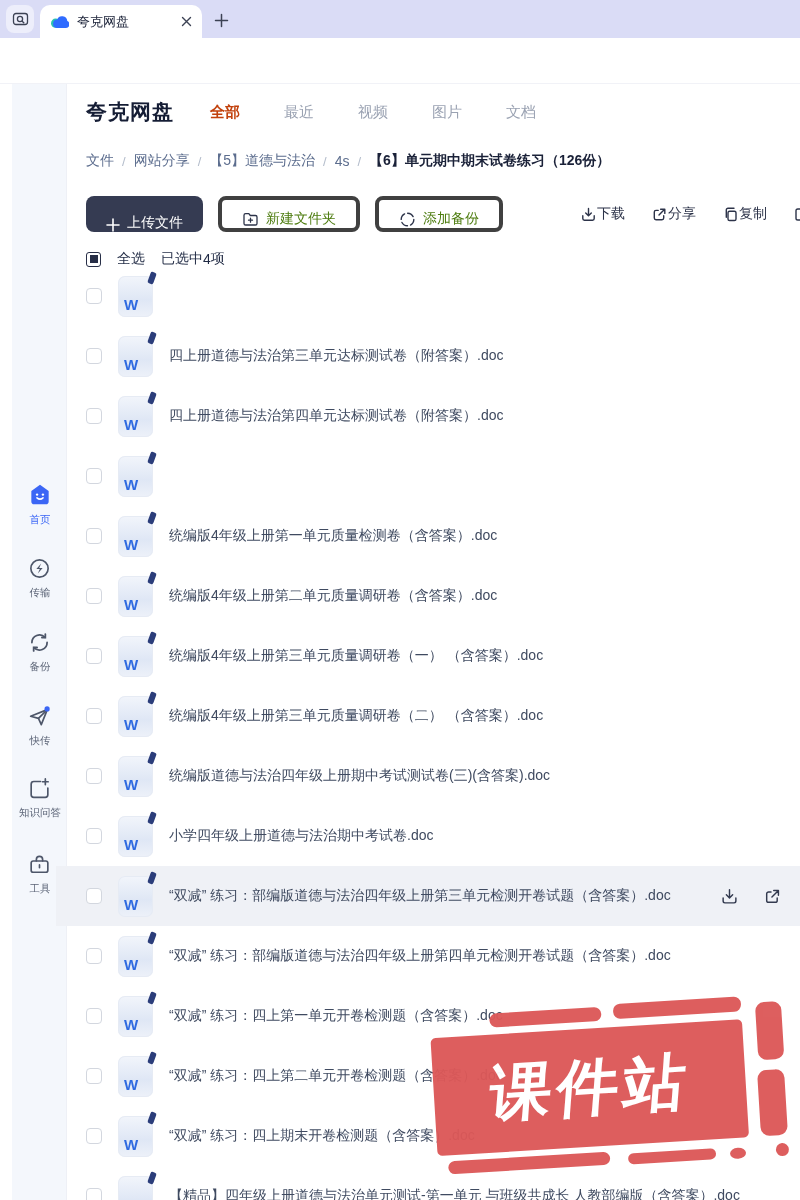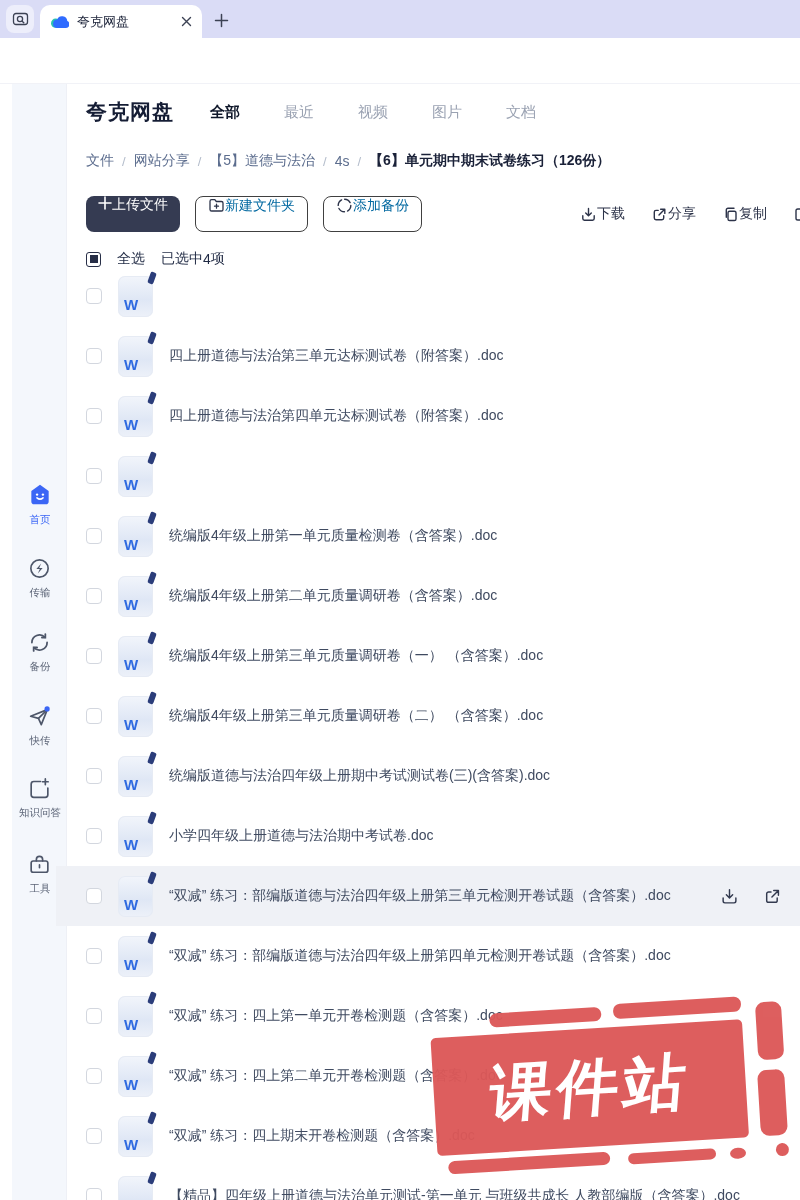--- a/index.html
+++ b/index.html
@@ -33,31 +33,31 @@
   .side-item{position:absolute;left:0;width:55px;display:flex;flex-direction:column;align-items:center;gap:4px;cursor:pointer;}
   .side-item span{font-size:11px;color:#5c6577;letter-spacing:0;white-space:nowrap;transform:scale(.95);}
   .side-item.active span{color:var(--blue);}
 
   .content{position:absolute;left:56px;top:0;width:744px;height:1116px;}
 
   .hdr{position:absolute;left:30px;top:14px;display:flex;align-items:center;}
   .app-title{font-size:21px;font-weight:800;color:#151d35;letter-spacing:1px;}
   .tabs{display:flex;margin-left:36px;gap:44px;}
   .ftab{font-size:15px;color:var(--gray);cursor:pointer;}
-  .ftab.active{color:#0f172a;font-weight:700;}
+  .ftab.active{color:#c2410c;font-weight:700;}
 
   .crumbs{position:absolute;left:30px;top:68px;display:flex;align-items:center;gap:8px;font-size:14px;white-space:nowrap;}
   .crumb{color:var(--crumb);cursor:pointer;}
   .crumb-sep{color:#b3bccb;font-size:13px;}
   .crumb-cur{color:#1a2138;font-weight:700;}
 
   .tools{position:absolute;left:30px;top:112px;display:flex;gap:15px;align-items:center;}
-  .btn{height:36px;border-radius:8px;display:flex;align-items:flex-start;padding:0 12px;font-size:14px;cursor:pointer;}
+  .btn{height:36px;border-radius:8px;display:flex;align-items:flex-end;gap:7px;padding:0 20px;font-size:14px;cursor:pointer;}
   .btn.dark{background:var(--darkbtn);color:#fff;}
-  .btn.lite{background:#fff;border:1px solid #404040;color:#0369a1;}
+  .btn.lite{background:#fff;border:4px solid #404040;color:#4d7c0f;}
   .ract{position:absolute;right:-10px;top:112px;height:36px;display:flex;align-items:center;gap:26px;
     font-size:14px;color:#2c3349;white-space:nowrap;}
   .ract .ab{display:flex;align-items:center;gap:0;cursor:pointer;}
 
   .selbar{position:absolute;left:30px;top:166px;display:flex;align-items:center;gap:16px;font-size:14px;color:#1f2943;}
   .selcb{width:15px;height:15px;border:1.6px solid #272e47;border-radius:3px;display:flex;align-items:center;justify-content:center;cursor:pointer;}
   .selcb i{width:8px;height:8px;background:#272e47;display:block;}
   .selinfo{display:flex;gap:0;align-items:center;justify-content:space-between;}
 
   .list{position:absolute;left:0;top:182px;width:744px;}

